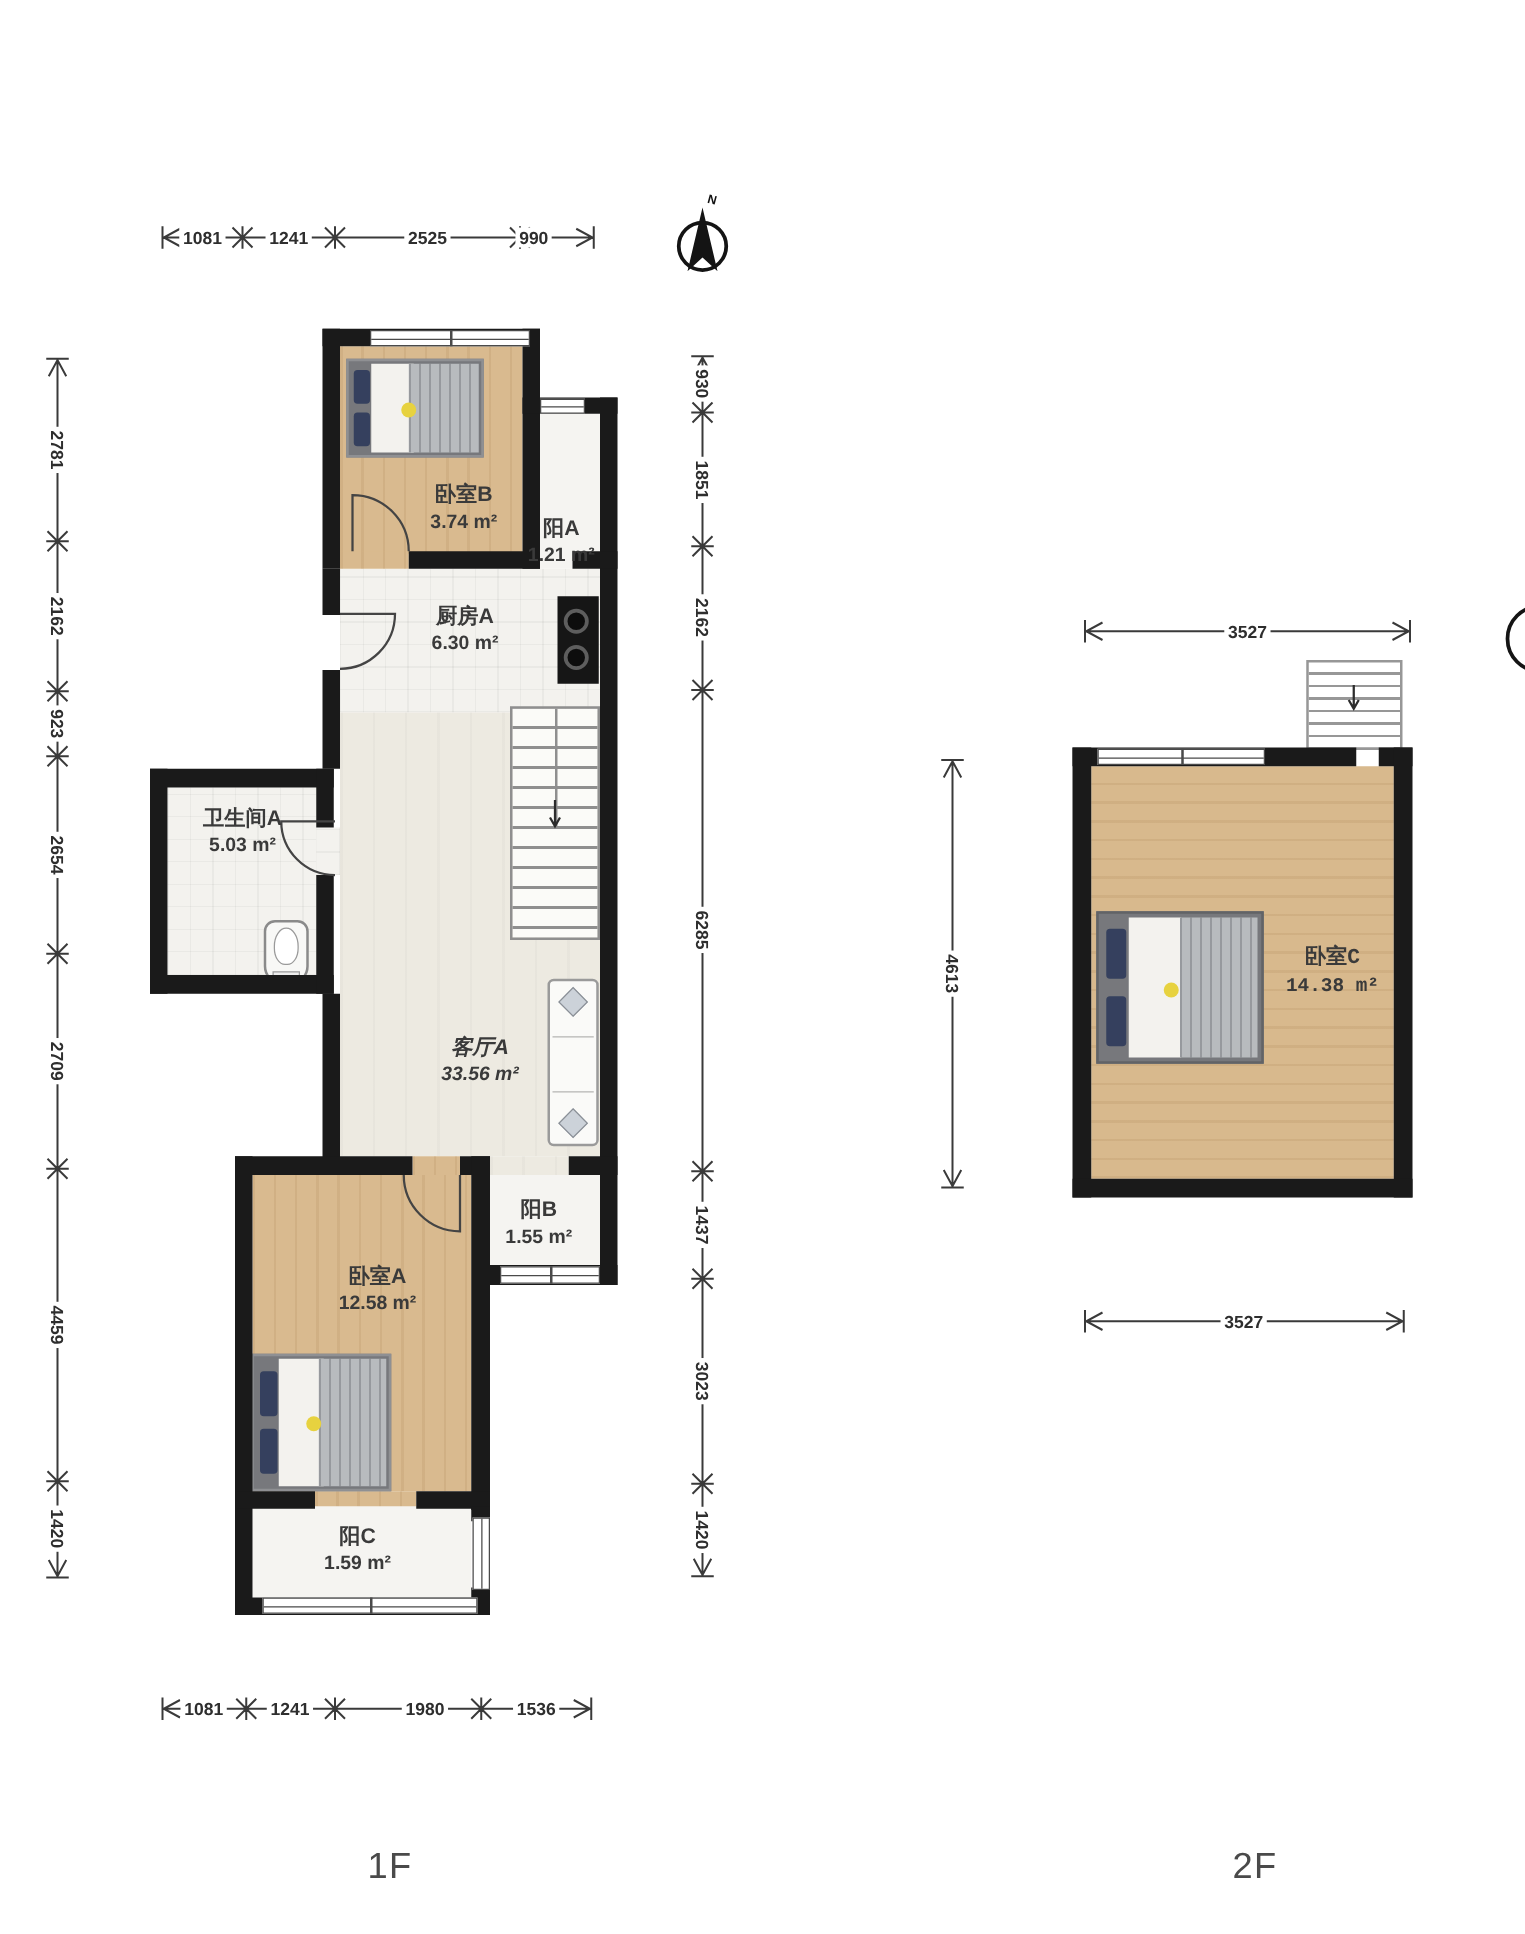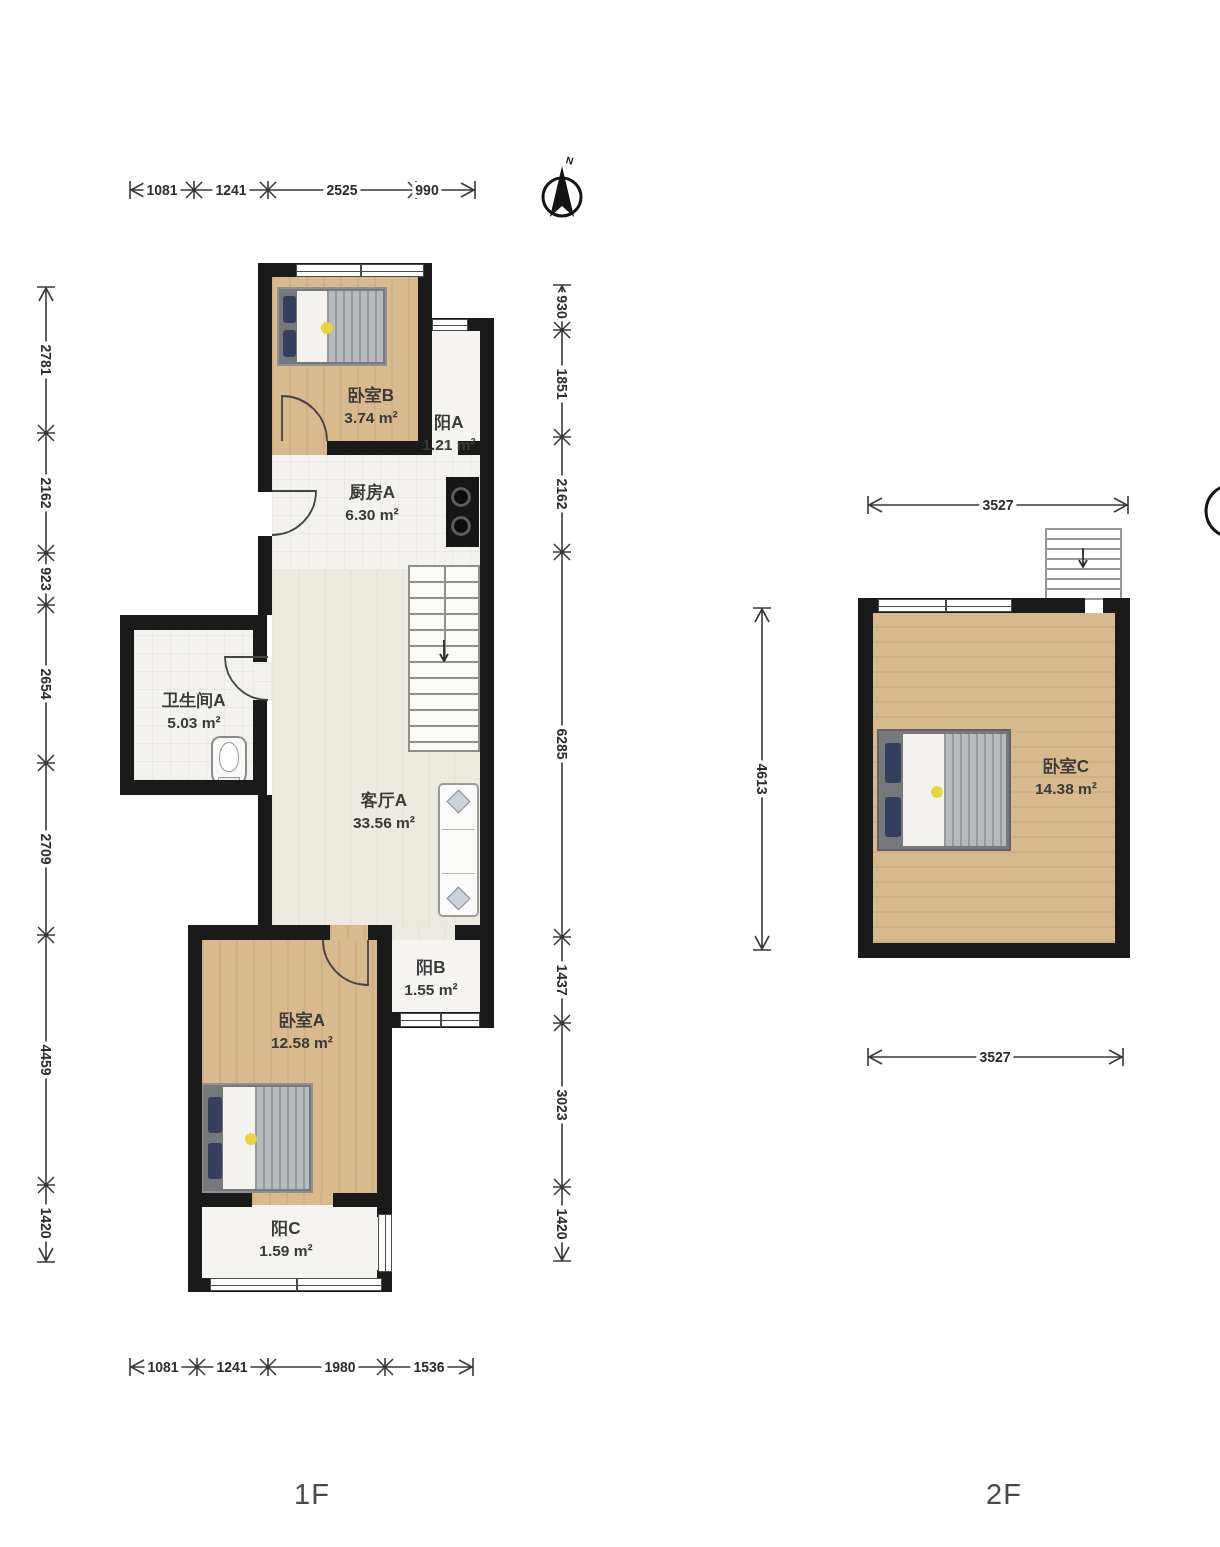--- a/index.html
+++ b/index.html
@@ -187,41 +187,41 @@
     <span class="rarea">3.74 m²</span>
   </div>
   <div class="rlabel" style="left:449px;top:390px;margin-top:44px;">
     <span class="rname">阳A</span>
     <span class="rarea">1.21 m²</span>
   </div>
   <div class="rlabel" style="left:372px;top:504px;">
     <span class="rname">厨房A</span>
     <span class="rarea">6.30 m²</span>
   </div>
-  <div class="rlabel" style="left:194px;top:712px;">
+  <div class="rlabel" style="left:194px;top:666px;">
     <span class="rname">卫生间A</span>
     <span class="rarea">5.03 m²</span>
   </div>
-  <div class="rlabel" style="left:384px;top:812px;">
+  <div class="rlabel" style="left:384px;top:849px;font-style:italic;">
     <span class="rname">客厅A</span>
     <span class="rarea">33.56 m²</span>
   </div>
   <div class="rlabel" style="left:431px;top:979px;">
     <span class="rname">阳B</span>
     <span class="rarea">1.55 m²</span>
   </div>
   <div class="rlabel" style="left:302px;top:1032px;">
     <span class="rname">卧室A</span>
     <span class="rarea">12.58 m²</span>
   </div>
   <div class="rlabel" style="left:286px;top:1240px;">
     <span class="rname">阳C</span>
     <span class="rarea">1.59 m²</span>
   </div>
-  <div class="rlabel" style="left:1066px;top:778px;">
+  <div class="rlabel" style="left:1066px;top:778px;font-family:Liberation Mono, monospace;">
     <span class="rname">卧室C</span>
     <span class="rarea">14.38 m²</span>
   </div>
 
   <span class="dlabel" style="left:162px;top:190px;">1081</span>
   <span class="dlabel" style="left:231px;top:190px;">1241</span>
   <span class="dlabel" style="left:342px;top:190px;">2525</span>
   <span class="dlabel" style="left:427px;top:190px;">990</span>
 
   <span class="dlabel" style="left:163px;top:1367px;">1081</span>

